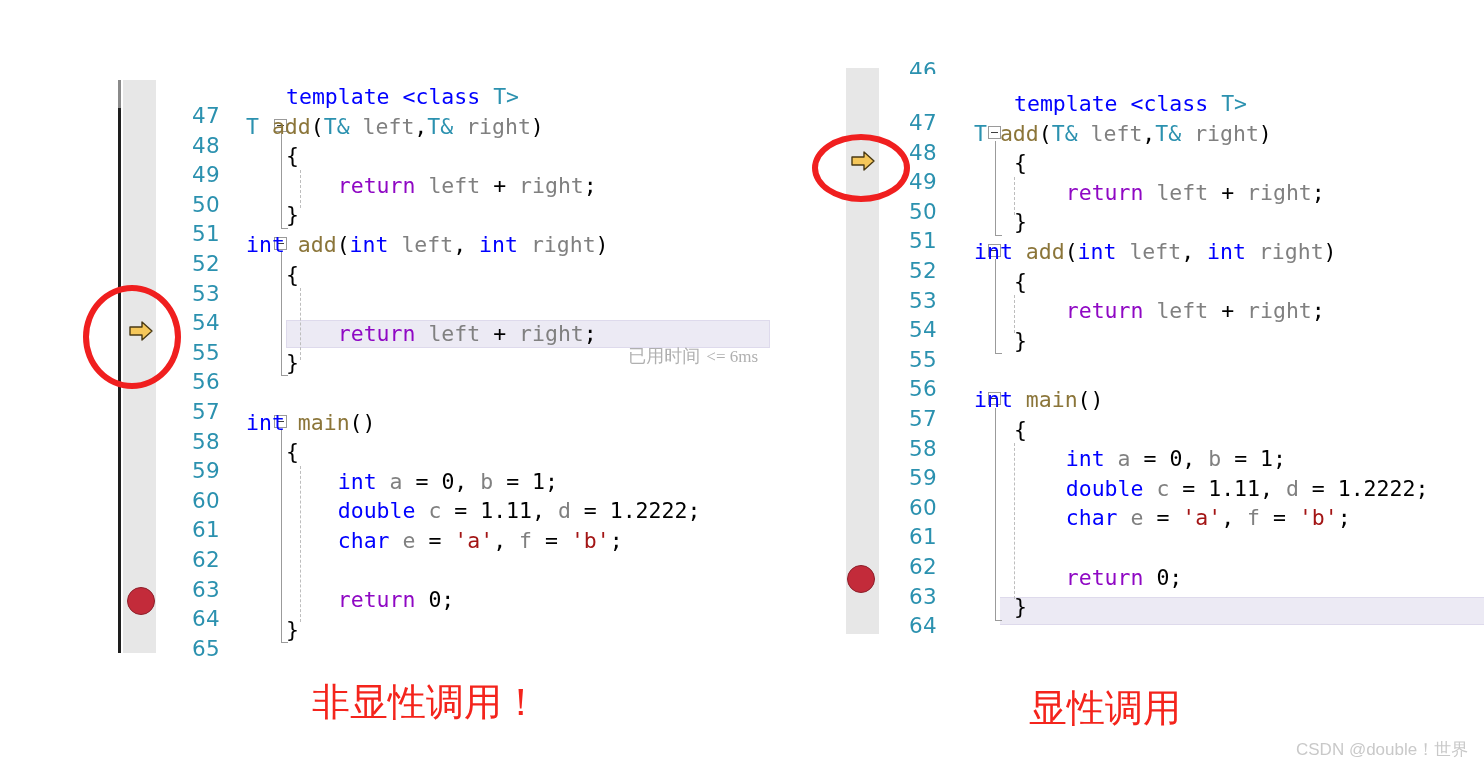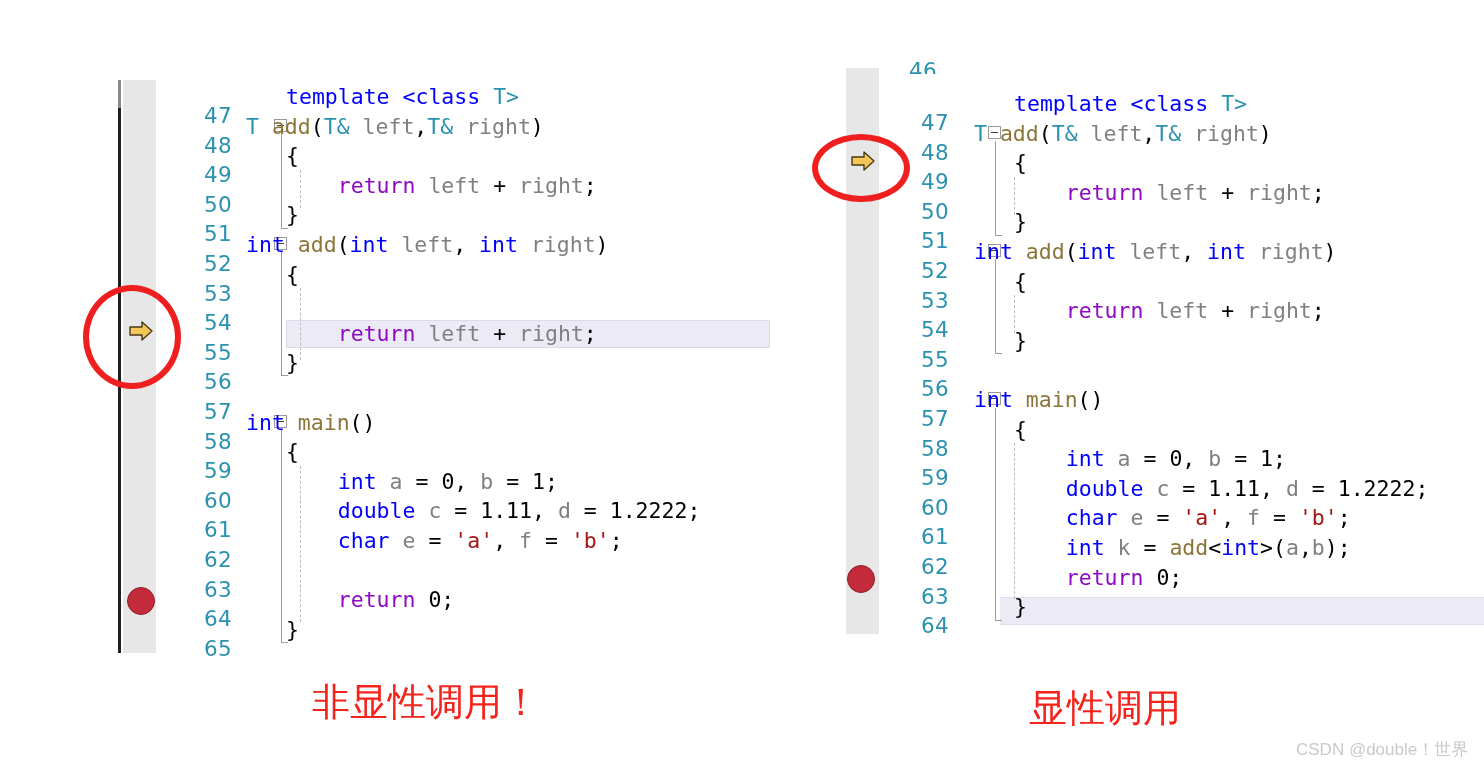--- a/index.html
+++ b/index.html
@@ -14,21 +14,21 @@
   .panel{position:absolute;top:0;}
 
   .changebar{position:absolute;width:3px;background:#1e1e1e;}
   .changebar-top{position:absolute;width:3px;background:#8a8a8a;}
   .gutter{position:absolute;background:#e7e7e7;}
 
   .code{position:absolute;font-family:"DejaVu Sans Mono", monospace;}
 
   .row{position:relative;height:29.6px;white-space:pre;}
   .lineno{
-    position:absolute;left:12px;width:48px;text-align:right;
+    position:absolute;left:0;width:48px;text-align:right;
     color:#2b91af;font-size:21.5px;font-family:"DejaVu Sans", sans-serif;
     line-height:29.6px;letter-spacing:0.3px;
   }
   .txt{
     position:absolute;left:74px;top:0;line-height:29.6px;
     font-size:21.5px;color:#808080;
   }
   .panel-r .lineno{width:50px;text-align:center;}
   .panel-r .txt{left:76px;}
 
@@ -199,20 +199,23 @@
         <span class="lineno">64</span>
         <span class="txt" style="left:114px;"><span class="ctl">    return</span> <span class="num">0</span><span class="br">;</span></span>
       </div>
 
       <div class="row">
         <span class="lineno">65</span>
         <span class="txt" style="left:114px;"><span class="br">}</span></span>
       </div>
     </div>
 
+    <div class="annot" style="left:594px;top:323px;">
+      <span>已用时间</span><span class="ms" style="margin-left:6px;">&lt;= 6ms</span>
+    </div>
 
     <div class="arrow" style="left:128px;top:318px;width:26px;height:26px;">
       <svg width="26" height="26" viewBox="0 0 26 26" aria-hidden="true">
         <path d="M2 9 H14 V4 L24 13 L14 22 V17 H2 Z" fill="#f5c75a" stroke="#4a3a14" stroke-width="1.4" stroke-linejoin="round"></path>
       </svg>
     </div>
     <div class="bp" style="left:127px;top:587px;"></div>
 
     <div class="circle" style="left:83px;top:285px;width:86px;height:92px;"></div>
   </div>
@@ -312,21 +315,20 @@
         <span class="txt" style="left:116px;">    <span class="kw">double</span> <span class="id">c</span> <span class="pl">=</span> <span class="num">1.11</span><span class="br">,</span> <span class="id">d</span> <span class="pl">=</span> <span class="num">1.2222</span><span class="br">;</span></span>
       </div>
 
       <div class="row">
         <span class="lineno">61</span>
         <span class="txt" style="left:116px;">    <span class="kw">char</span> <span class="id">e</span> <span class="pl">=</span> <span class="str">'a'</span><span class="br">,</span> <span class="id">f</span> <span class="pl">=</span> <span class="str">'b'</span><span class="br">;</span></span>
       </div>
 
       <div class="row">
         <span class="lineno">62</span>
-        <span class="txt" style="left:116px;">    <span class="kw">int</span> <span class="id">k</span> <span class="pl">=</span> <span class="fn">add</span><span class="br">&lt;</span><span class="kw">int</span><span class="br">&gt;(</span><span class="id">a</span><span class="br">,</span><span class="id">b</span><span class="br">);</span></span>
       </div>
 
       <div class="row">
         <span class="lineno">63</span>
         <span class="txt" style="left:116px;"><span class="ctl">    return</span> <span class="num">0</span><span class="br">;</span></span>
       </div>
 
       <div class="row">
         <span class="lineno">64</span>
         <span class="txt" style="left:116px;"><span class="br">}</span></span>

